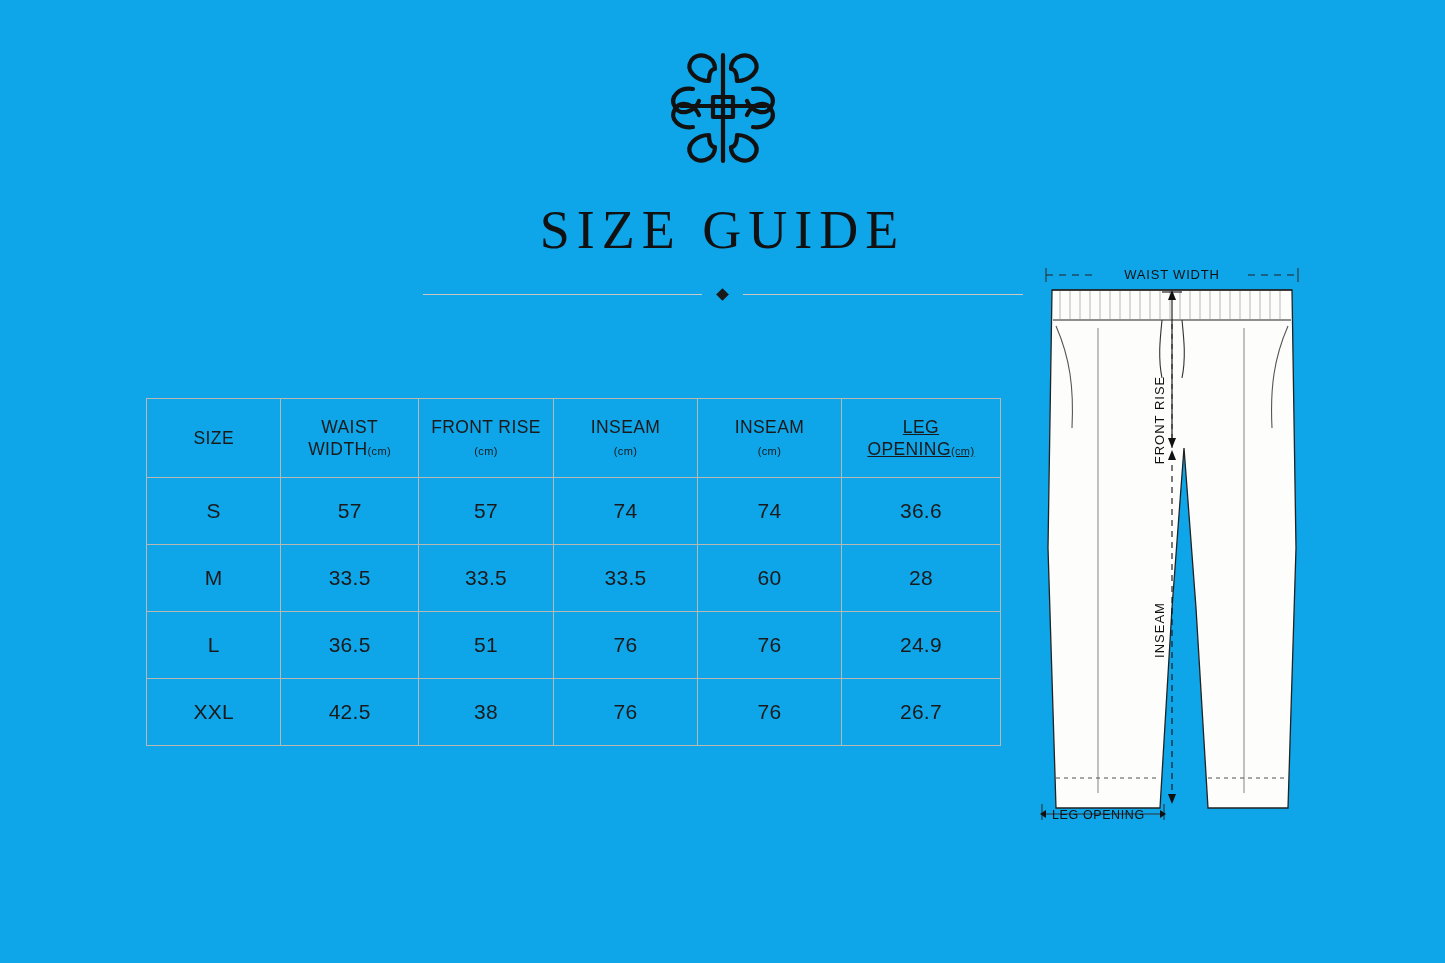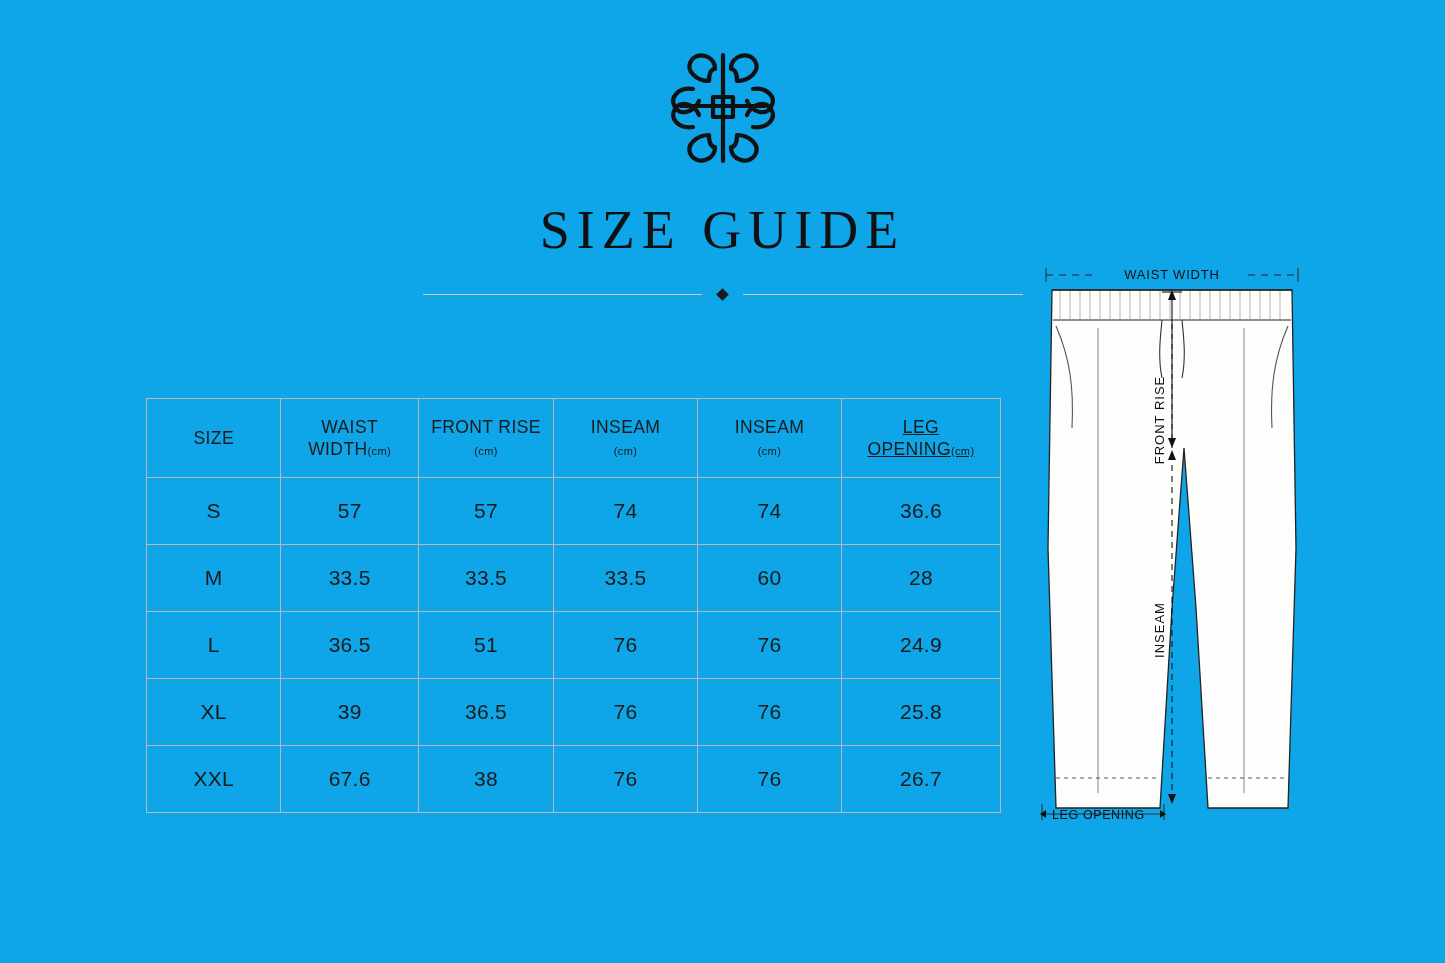--- a/index.html
+++ b/index.html
@@ -211,30 +211,22 @@
         </tr>
         <tr>
           <td>L</td>
           <td>36.5</td>
           <td>51</td>
           <td>76</td>
           <td>76</td>
           <td>24.9</td>
         </tr>
         <tr>
-          <td>XL</td>
-          <td>39</td>
-          <td>36.5</td>
-          <td>76</td>
-          <td>76</td>
-          <td>25.8</td>
-        </tr>
-        <tr>
           <td>XXL</td>
-          <td>67.6</td>
+          <td>42.5</td>
           <td>38</td>
           <td>76</td>
           <td>76</td>
           <td>26.7</td>
         </tr>
       </tbody>
     </table>
   </div>
 
   <div class="diagram">

